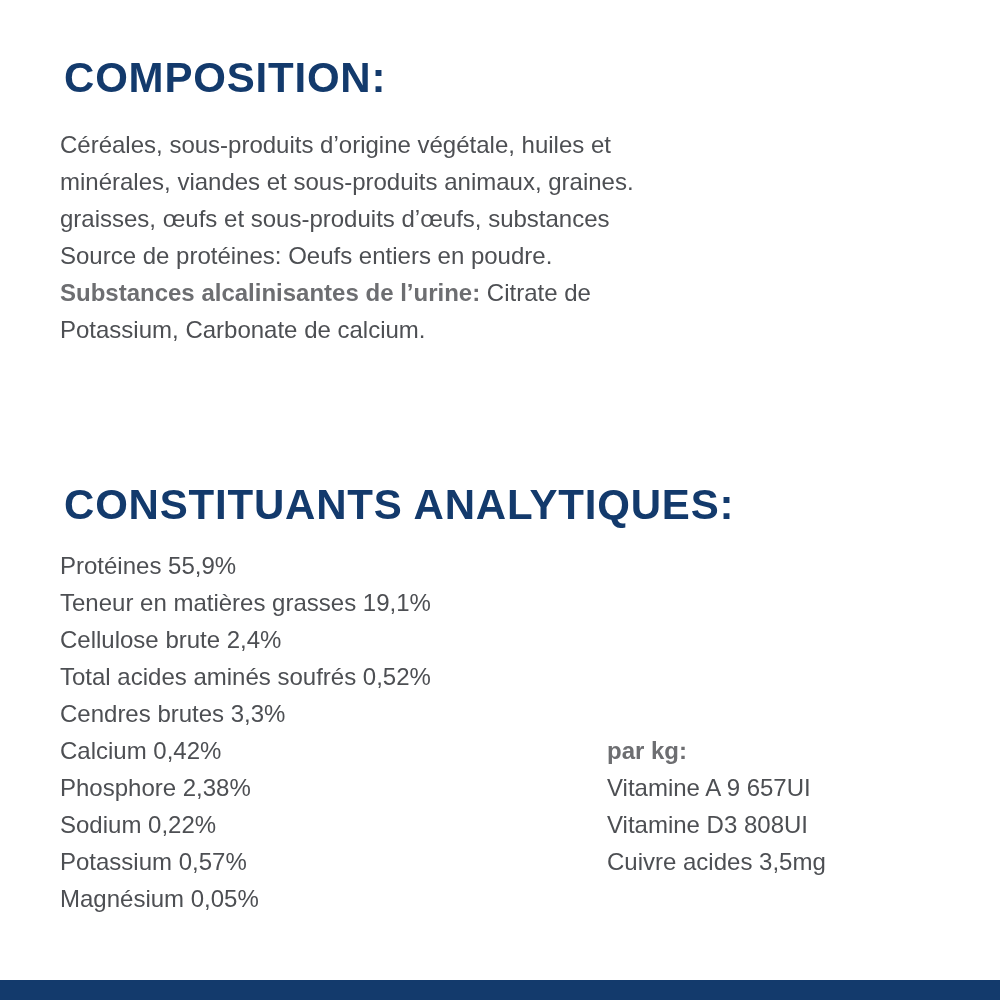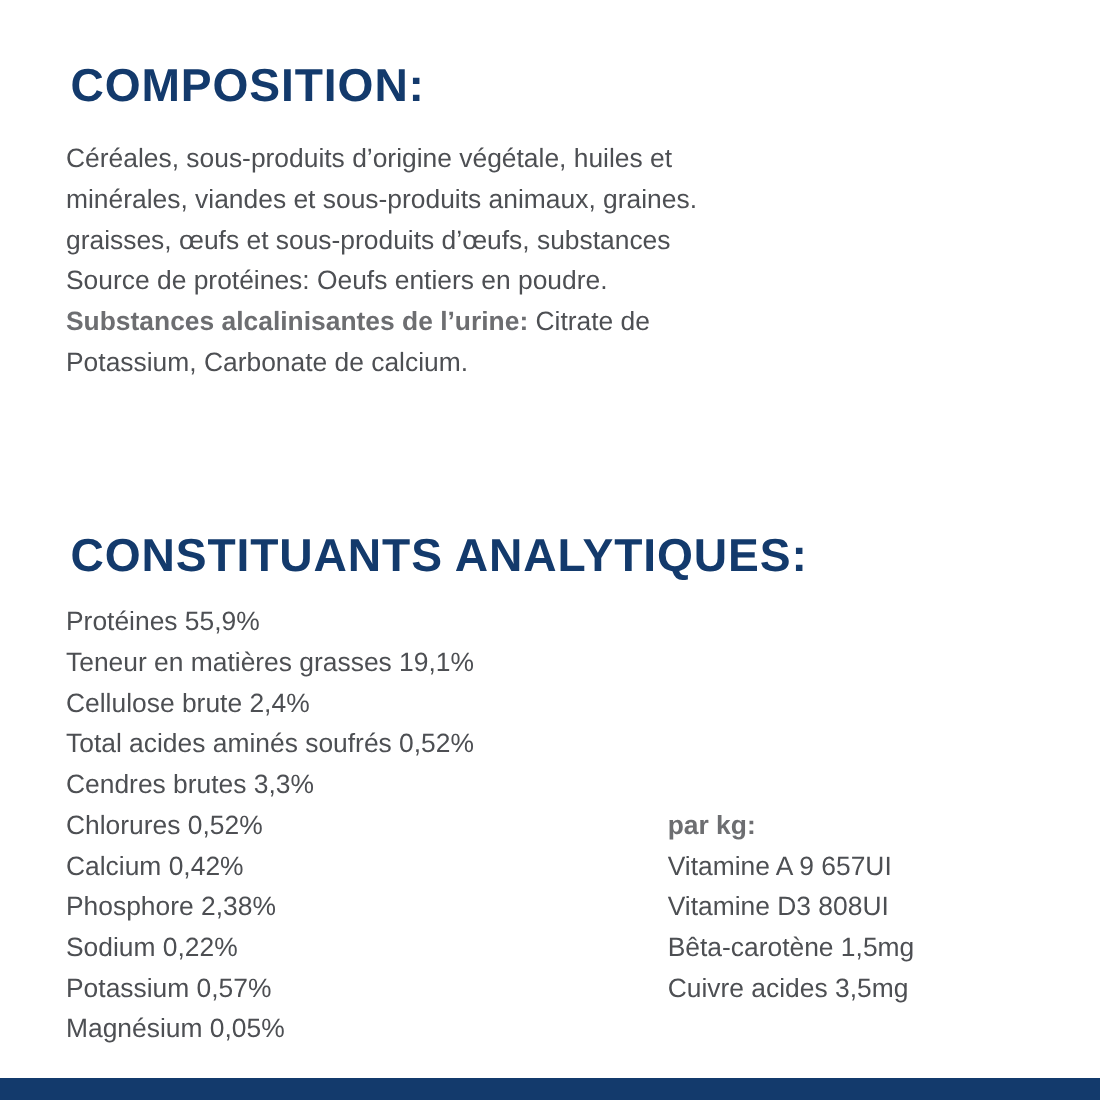--- a/index.html
+++ b/index.html
@@ -79,31 +79,29 @@
   </div>
 
   <h1 class="heading heading-analytical">CONSTITUANTS ANALYTIQUES:</h1>
 
   <div class="ana-list bodytext">
     <div>Protéines 55,9%</div>
     <div>Teneur en matières grasses 19,1%</div>
     <div>Cellulose brute 2,4%</div>
     <div>Total acides aminés soufrés 0,52%</div>
     <div>Cendres brutes 3,3%</div>
-    <div>Chlorures 0,52%</div>
     <div>Calcium 0,42%</div>
     <div>Phosphore 2,38%</div>
     <div>Sodium 0,22%</div>
     <div>Potassium 0,57%</div>
     <div>Magnésium 0,05%</div>
   </div>
 
   <div class="perkg-block bodytext">
     <div class="bold-gray">par kg:</div>
     <div>Vitamine A 9 657UI</div>
     <div>Vitamine D3 808UI</div>
-    <div>Bêta-carotène 1,5mg</div>
     <div>Cuivre acides 3,5mg</div>
   </div>
 
   <div class="footer-bar"></div>
 
 </div>
 
 </body></html>

